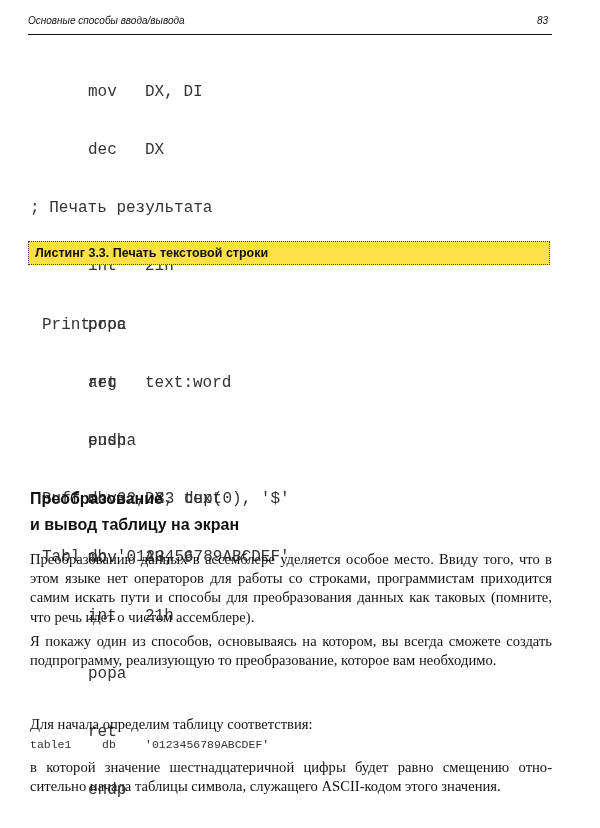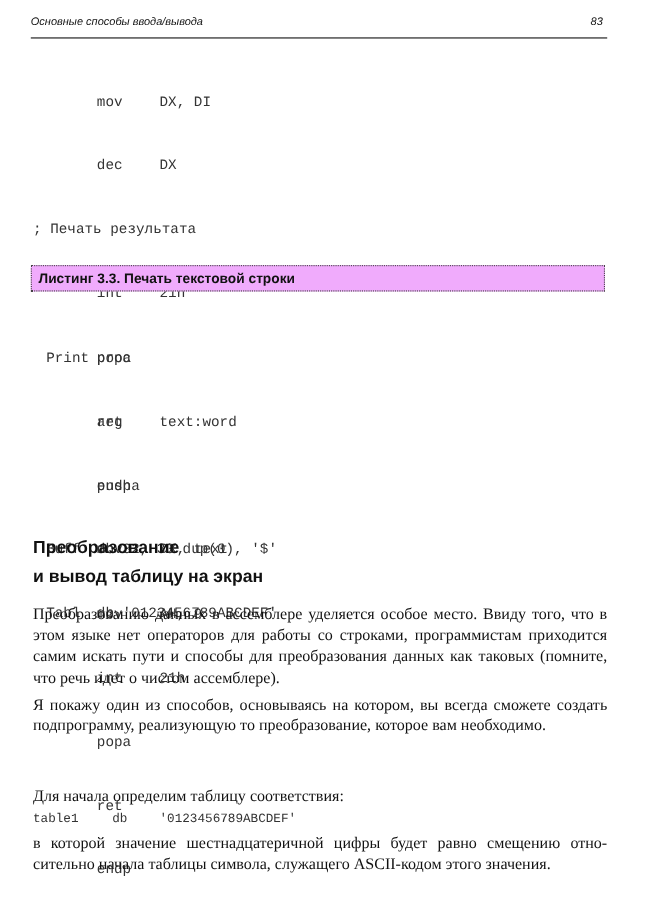--- a/index.html
+++ b/index.html
@@ -9,32 +9,32 @@
   .running-header {
     position: absolute; left: 28px; top: 14px; width: 524px; height: 20px;
     border-bottom: 1.3px solid #111;
     font-family: "Liberation Sans", sans-serif; font-style: italic; font-size: 10px;
   }
   .running-header .title { position: absolute; left: 0; top: 1px; }
   .running-header .pageno { position: absolute; right: 4px; top: 1px; }
 
   .code {
     position: absolute; left: 30px;
-    font-family: "Liberation Mono", monospace; font-size: 13px; color: #333;
+    font-family: "Liberation Mono", monospace; font-size: 16px; color: #333;
     line-height: 19.4px; white-space: pre;
   }
   .code .row { position: relative; height: 19.4px; }
   .code .label { position: absolute; left: 12px; }
   .code .op { position: absolute; left: 58px; }
   .code .arg { position: absolute; left: 115px; }
   .code .comment { position: absolute; left: 0; }
 
   .listing-caption {
     position: absolute; left: 28px; top: 241px; width: 522px; height: 24px;
-    background: #f0abfc; border: 1px dotted #444; box-sizing: border-box;
+    background: #fde047; border: 1px dotted #444; box-sizing: border-box;
     font-family: "Liberation Sans", sans-serif; font-weight: bold; font-size: 12.5px;
     line-height: 22px; padding-left: 6px; color: #111;
   }
 
   .section-title {
     position: absolute; left: 30px; top: 486px;
     font-family: "Liberation Sans", sans-serif; font-weight: bold; font-size: 16px;
     line-height: 26px; color: #111;
   }
 

